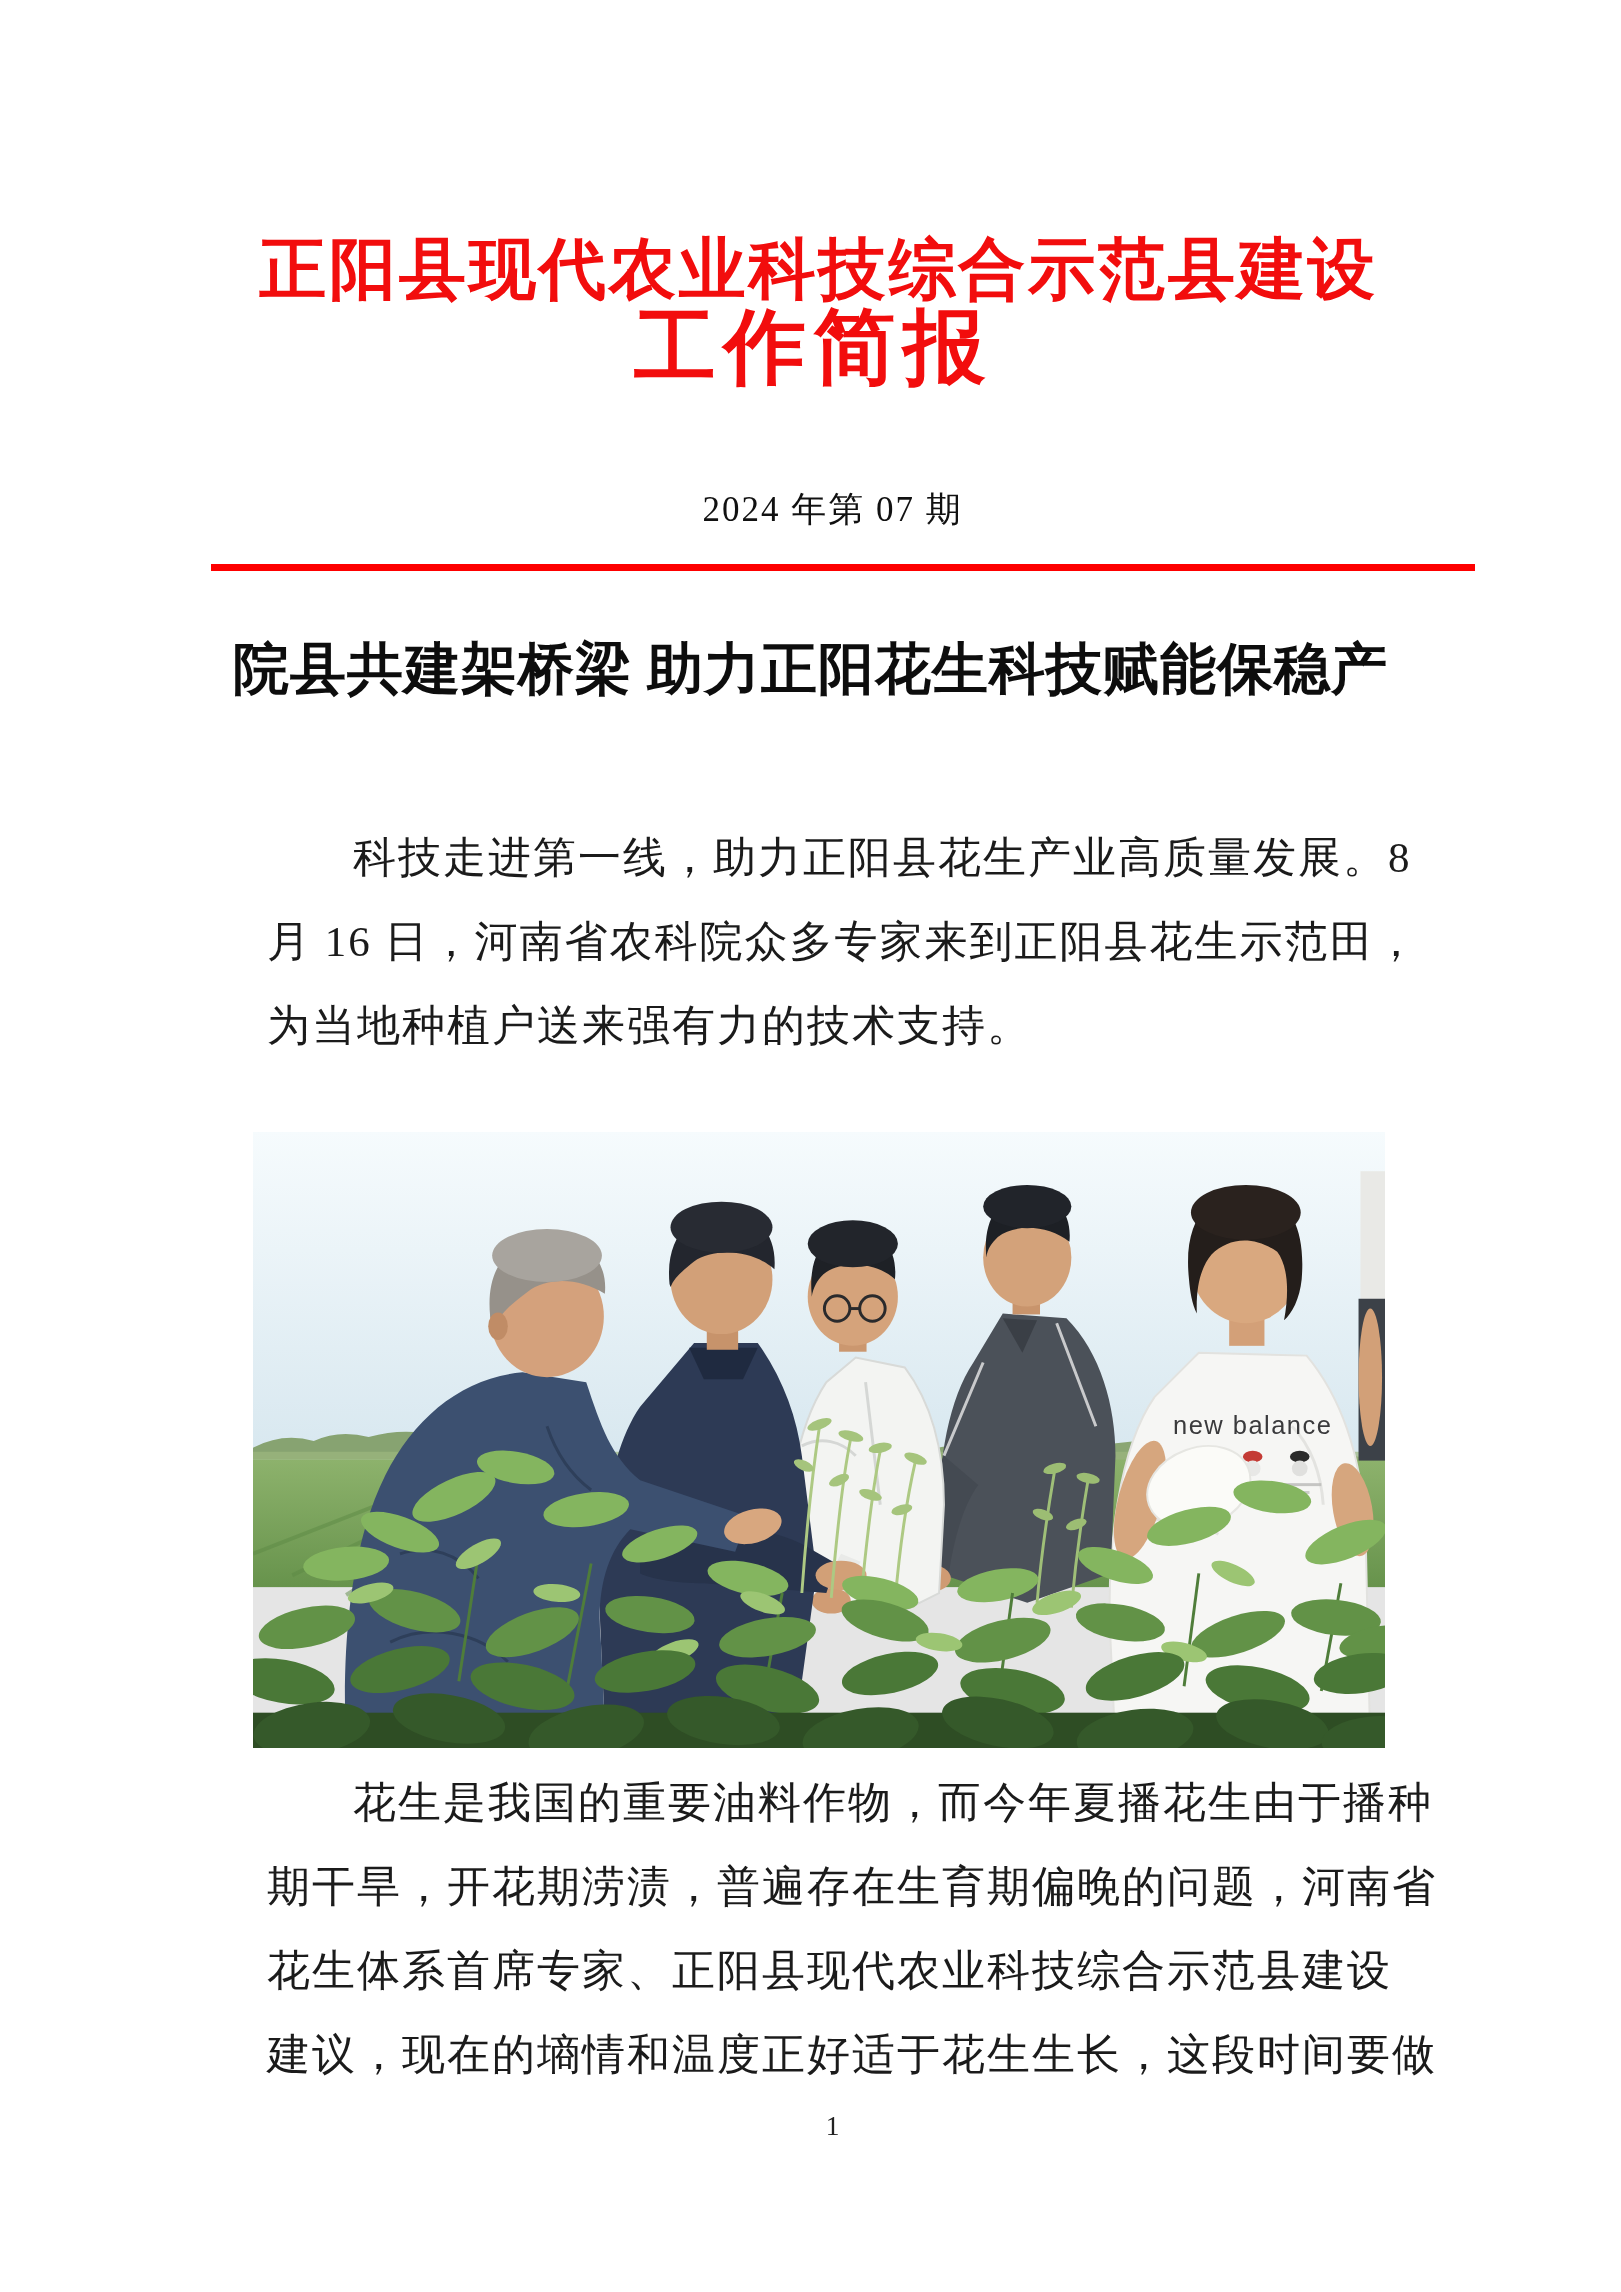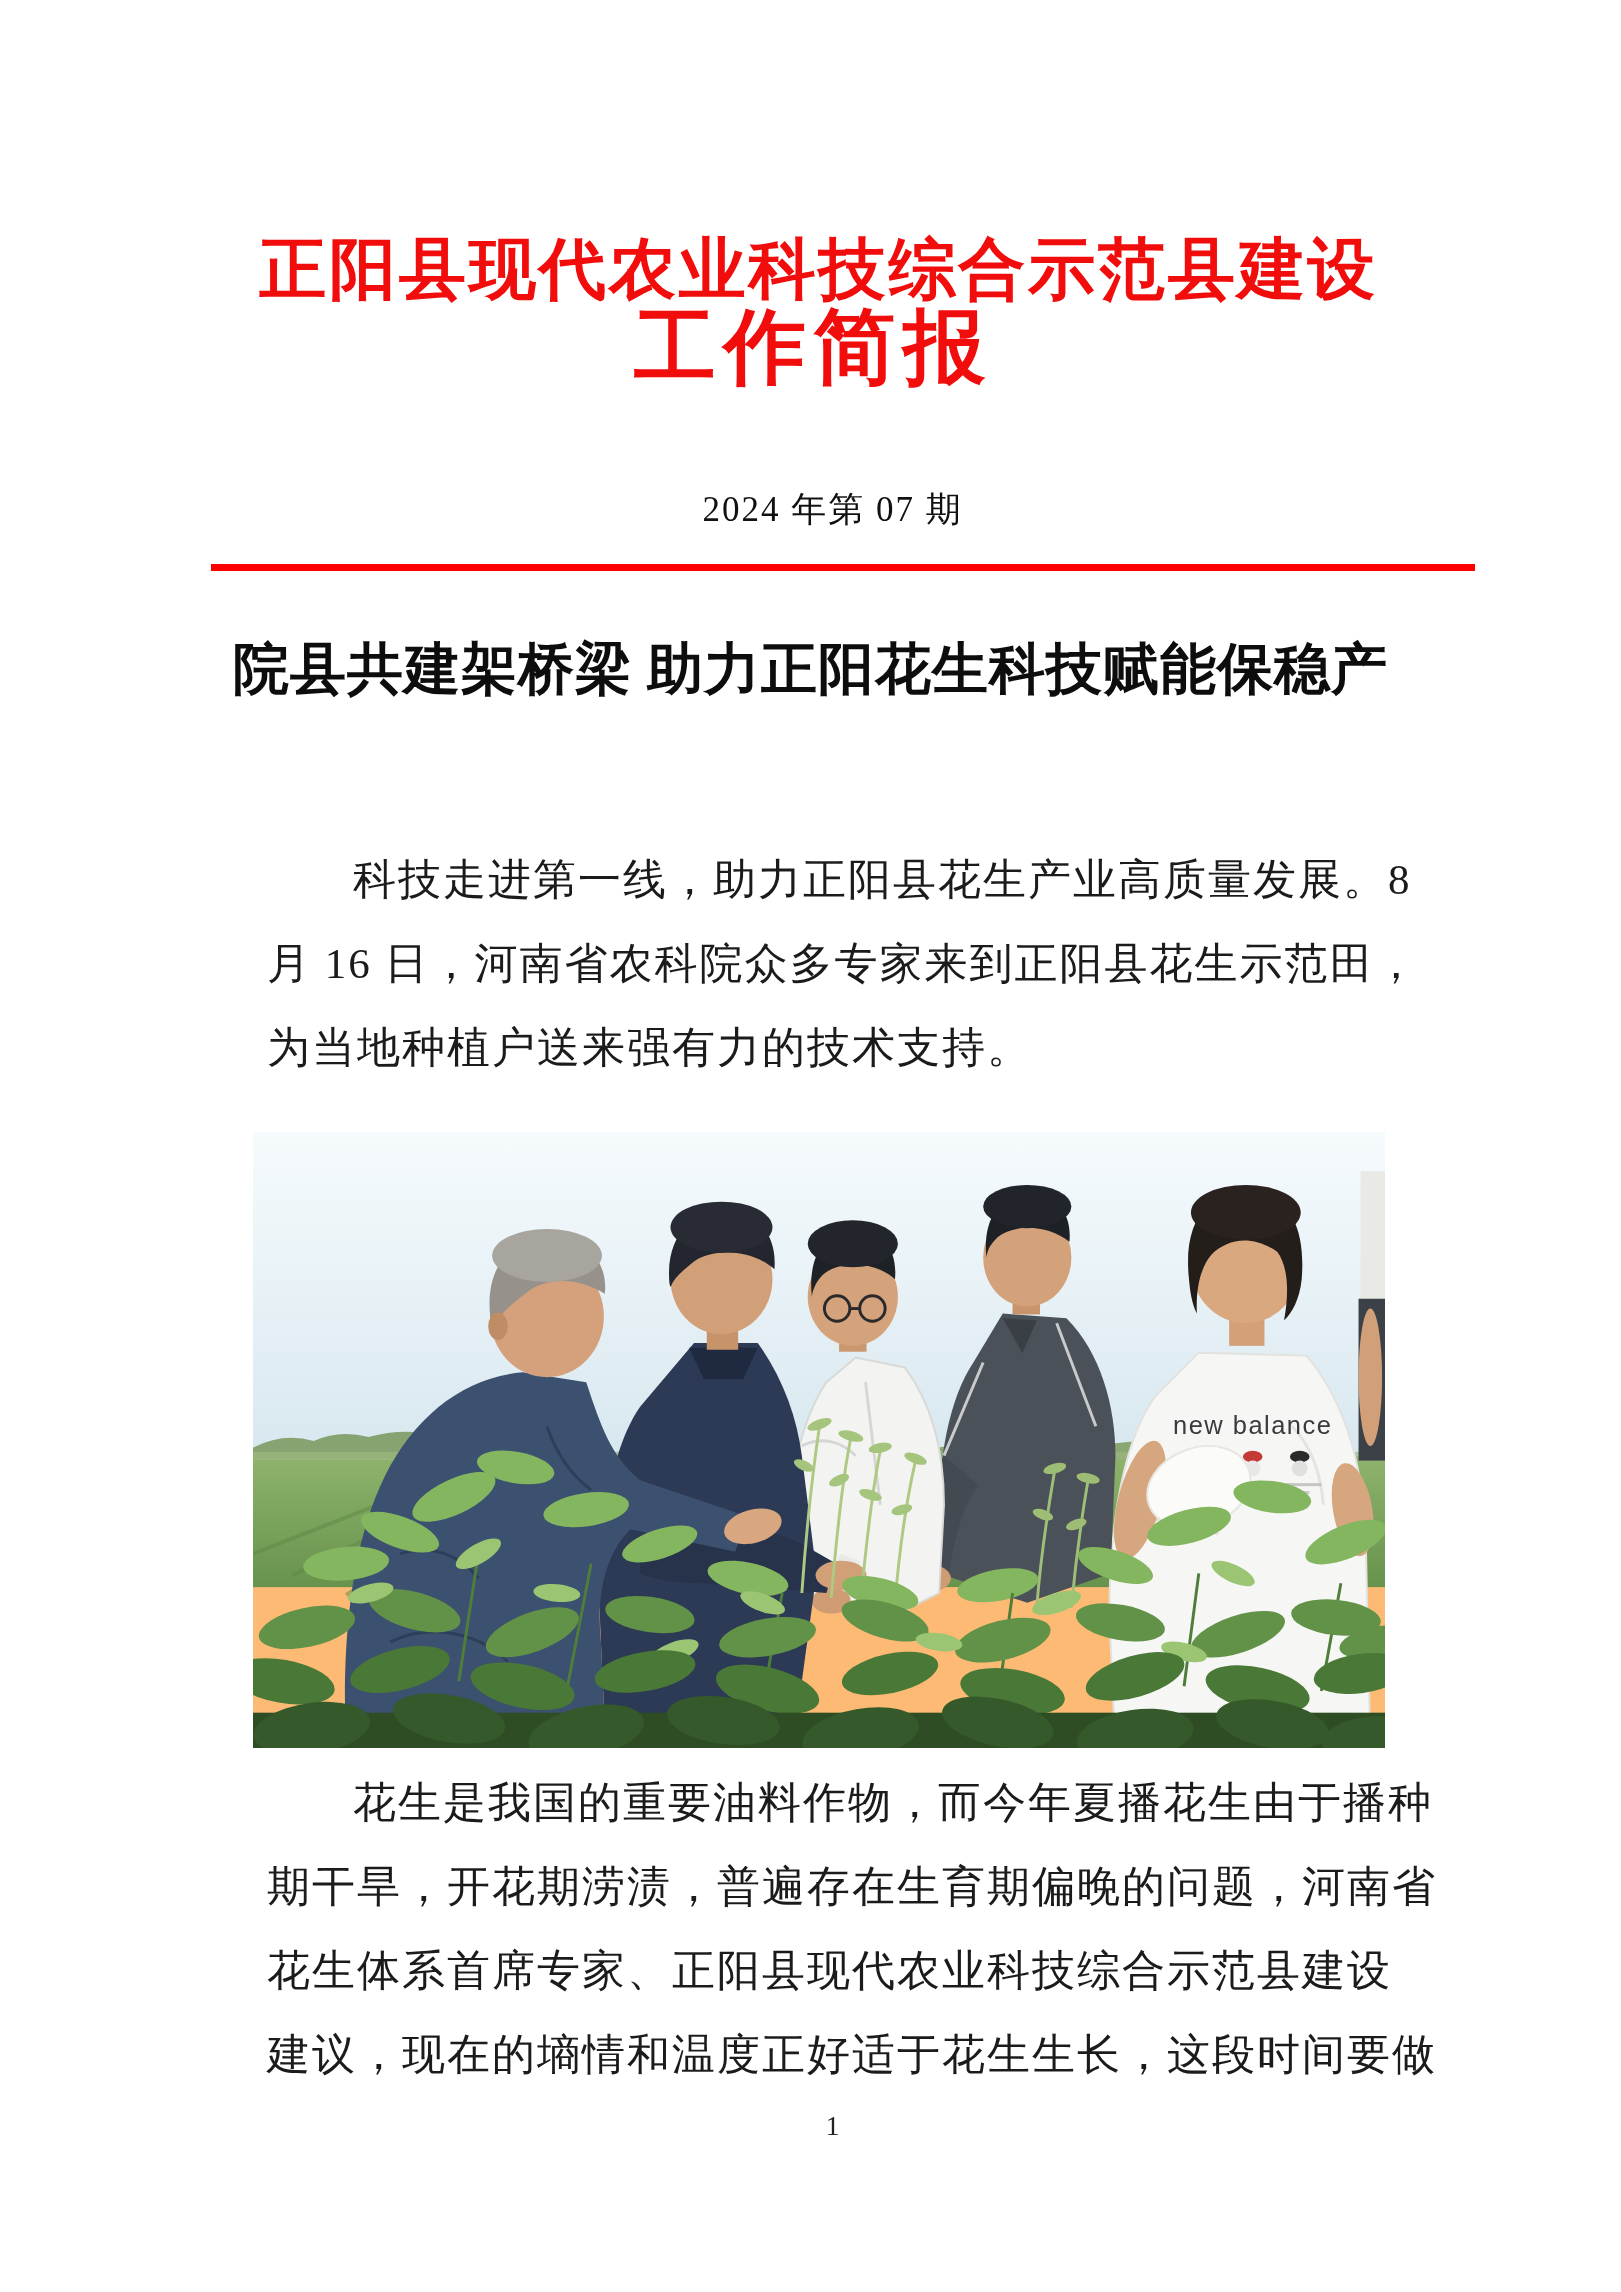--- a/index.html
+++ b/index.html
@@ -25,30 +25,30 @@
   }
   .red-rule{
     top:564px;left:189px;width:1264px;height:6.9px;background:#fe0000;
   }
   .headline{
     top:632px;left:0;width:1621px;text-align:center;margin:0;
     font-size:56px;line-height:74px;font-weight:900;color:#0d0d0d;
     letter-spacing:1px;white-space:nowrap;
   }
   .para{left:245px;width:1166px;}
-  .para1{top:838px;font-family:Liberation Serif, serif;}
+  .para1{top:816px;font-family:Liberation Serif, serif;}
   .para2{top:1761px;}
   .body-line{
     height:84px;line-height:84px;font-size:43px;letter-spacing:2px;
     white-space:nowrap;color:#1b1b1b;
   }
   .para .body-line:first-child{text-indent:86px;}
   .photo{
     top:1132px;left:253px;width:1132px;height:616px;margin:0;
-    overflow:hidden;background:#fdba74;
+    overflow:hidden;background:#e5e5e5;
   }
   .photo svg{display:block;width:100%;height:100%;}
   .page-number{
     top:2107px;left:0;width:1621px;text-align:center;
     font-size:27.4px;line-height:39px;color:#222;
   }
 </style>
 </head>
 <body>
 

